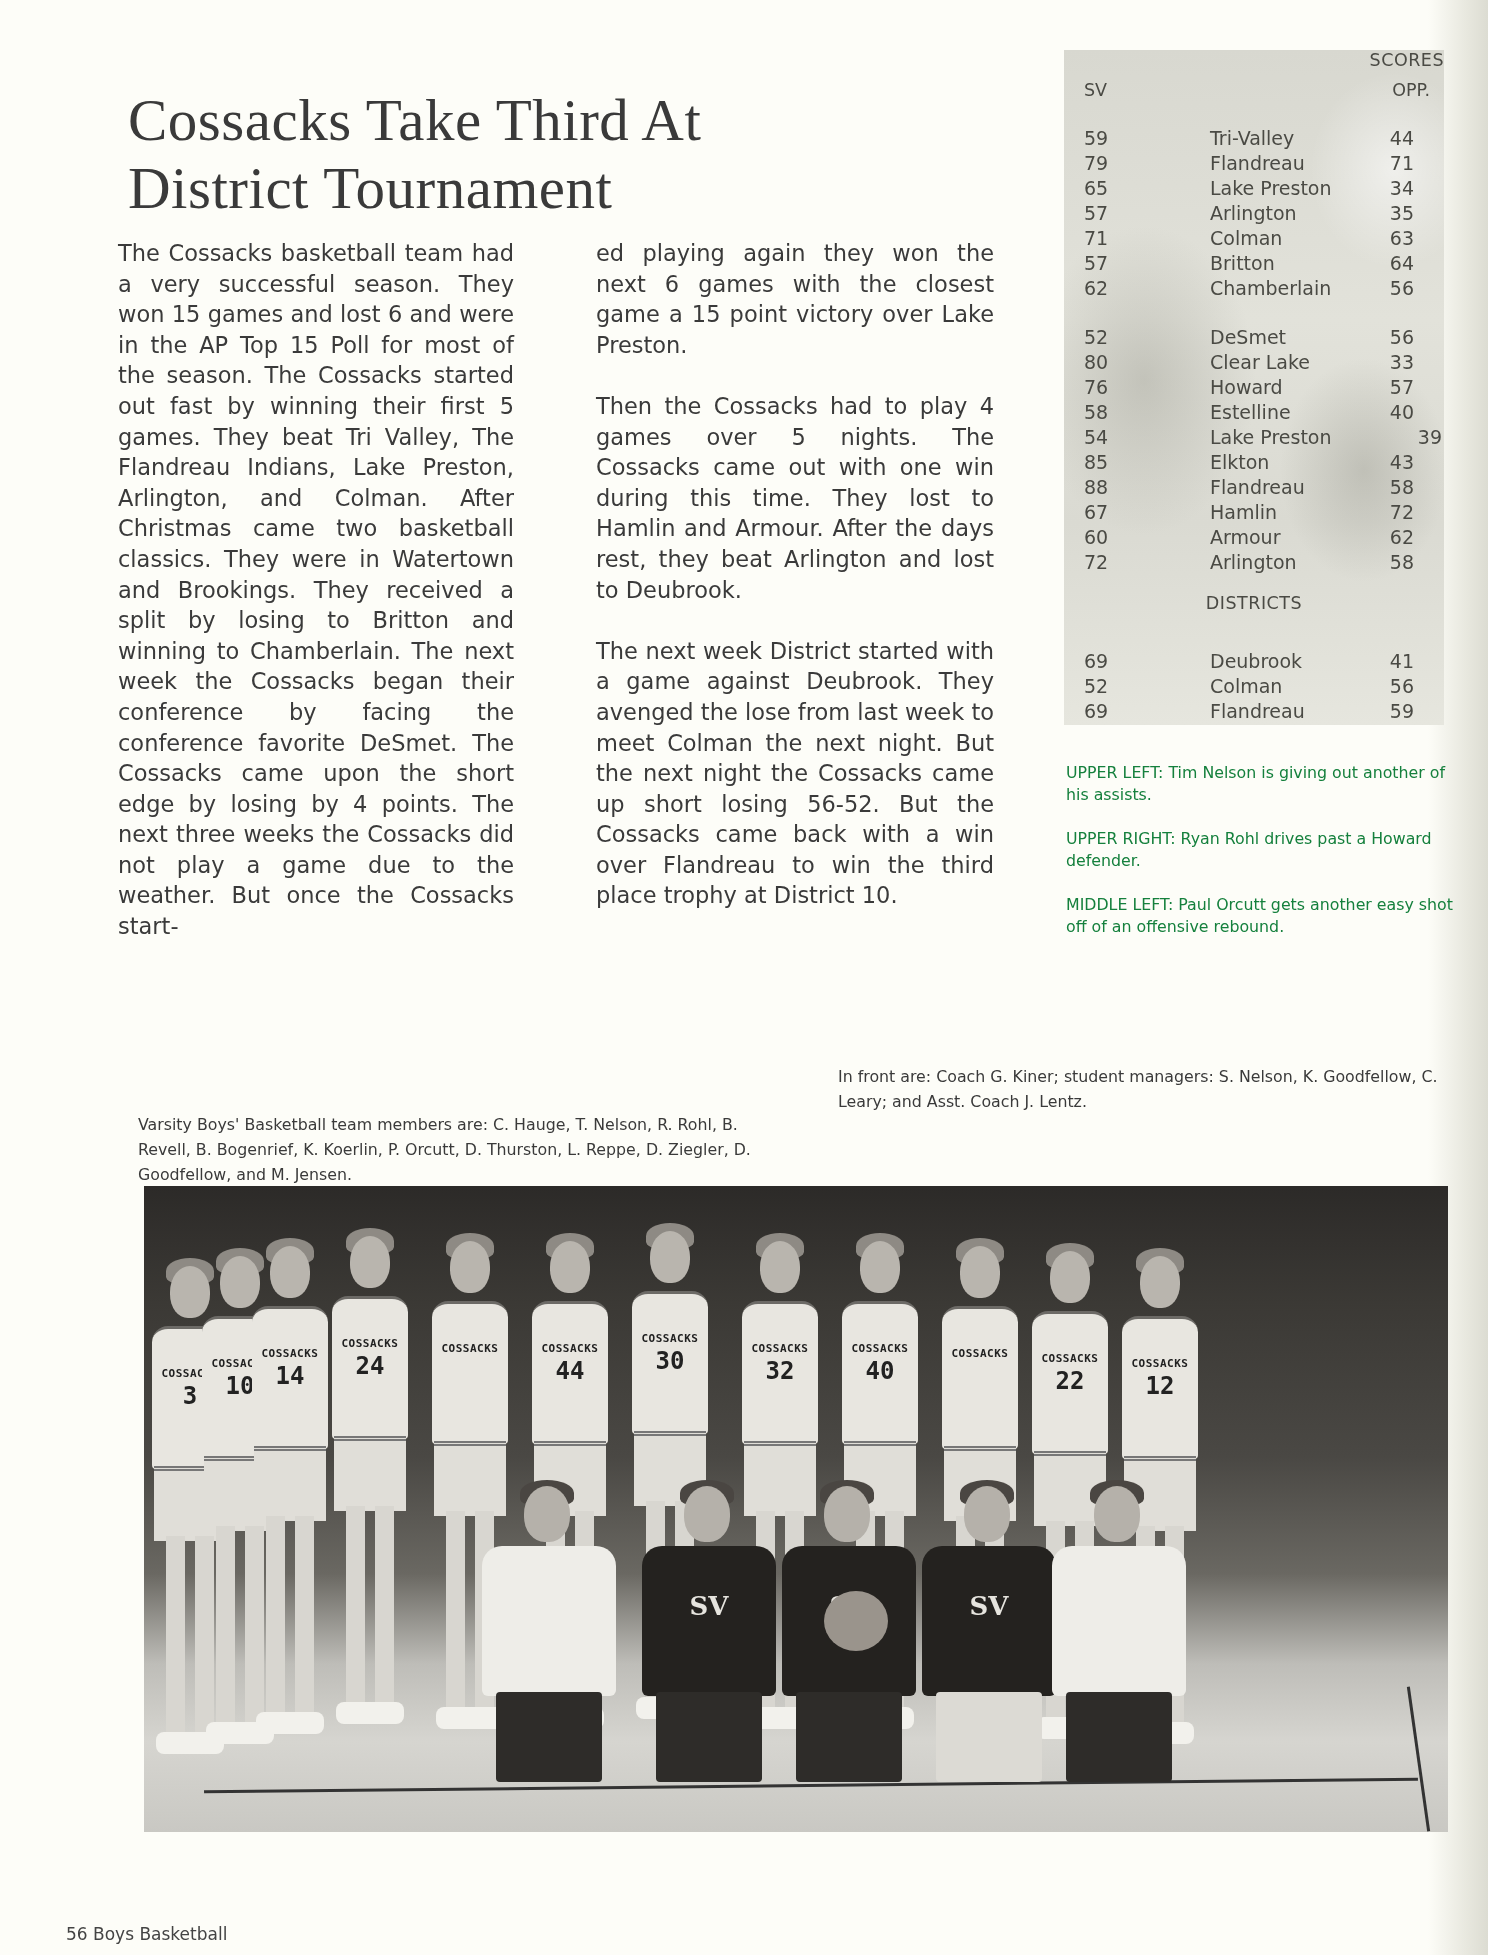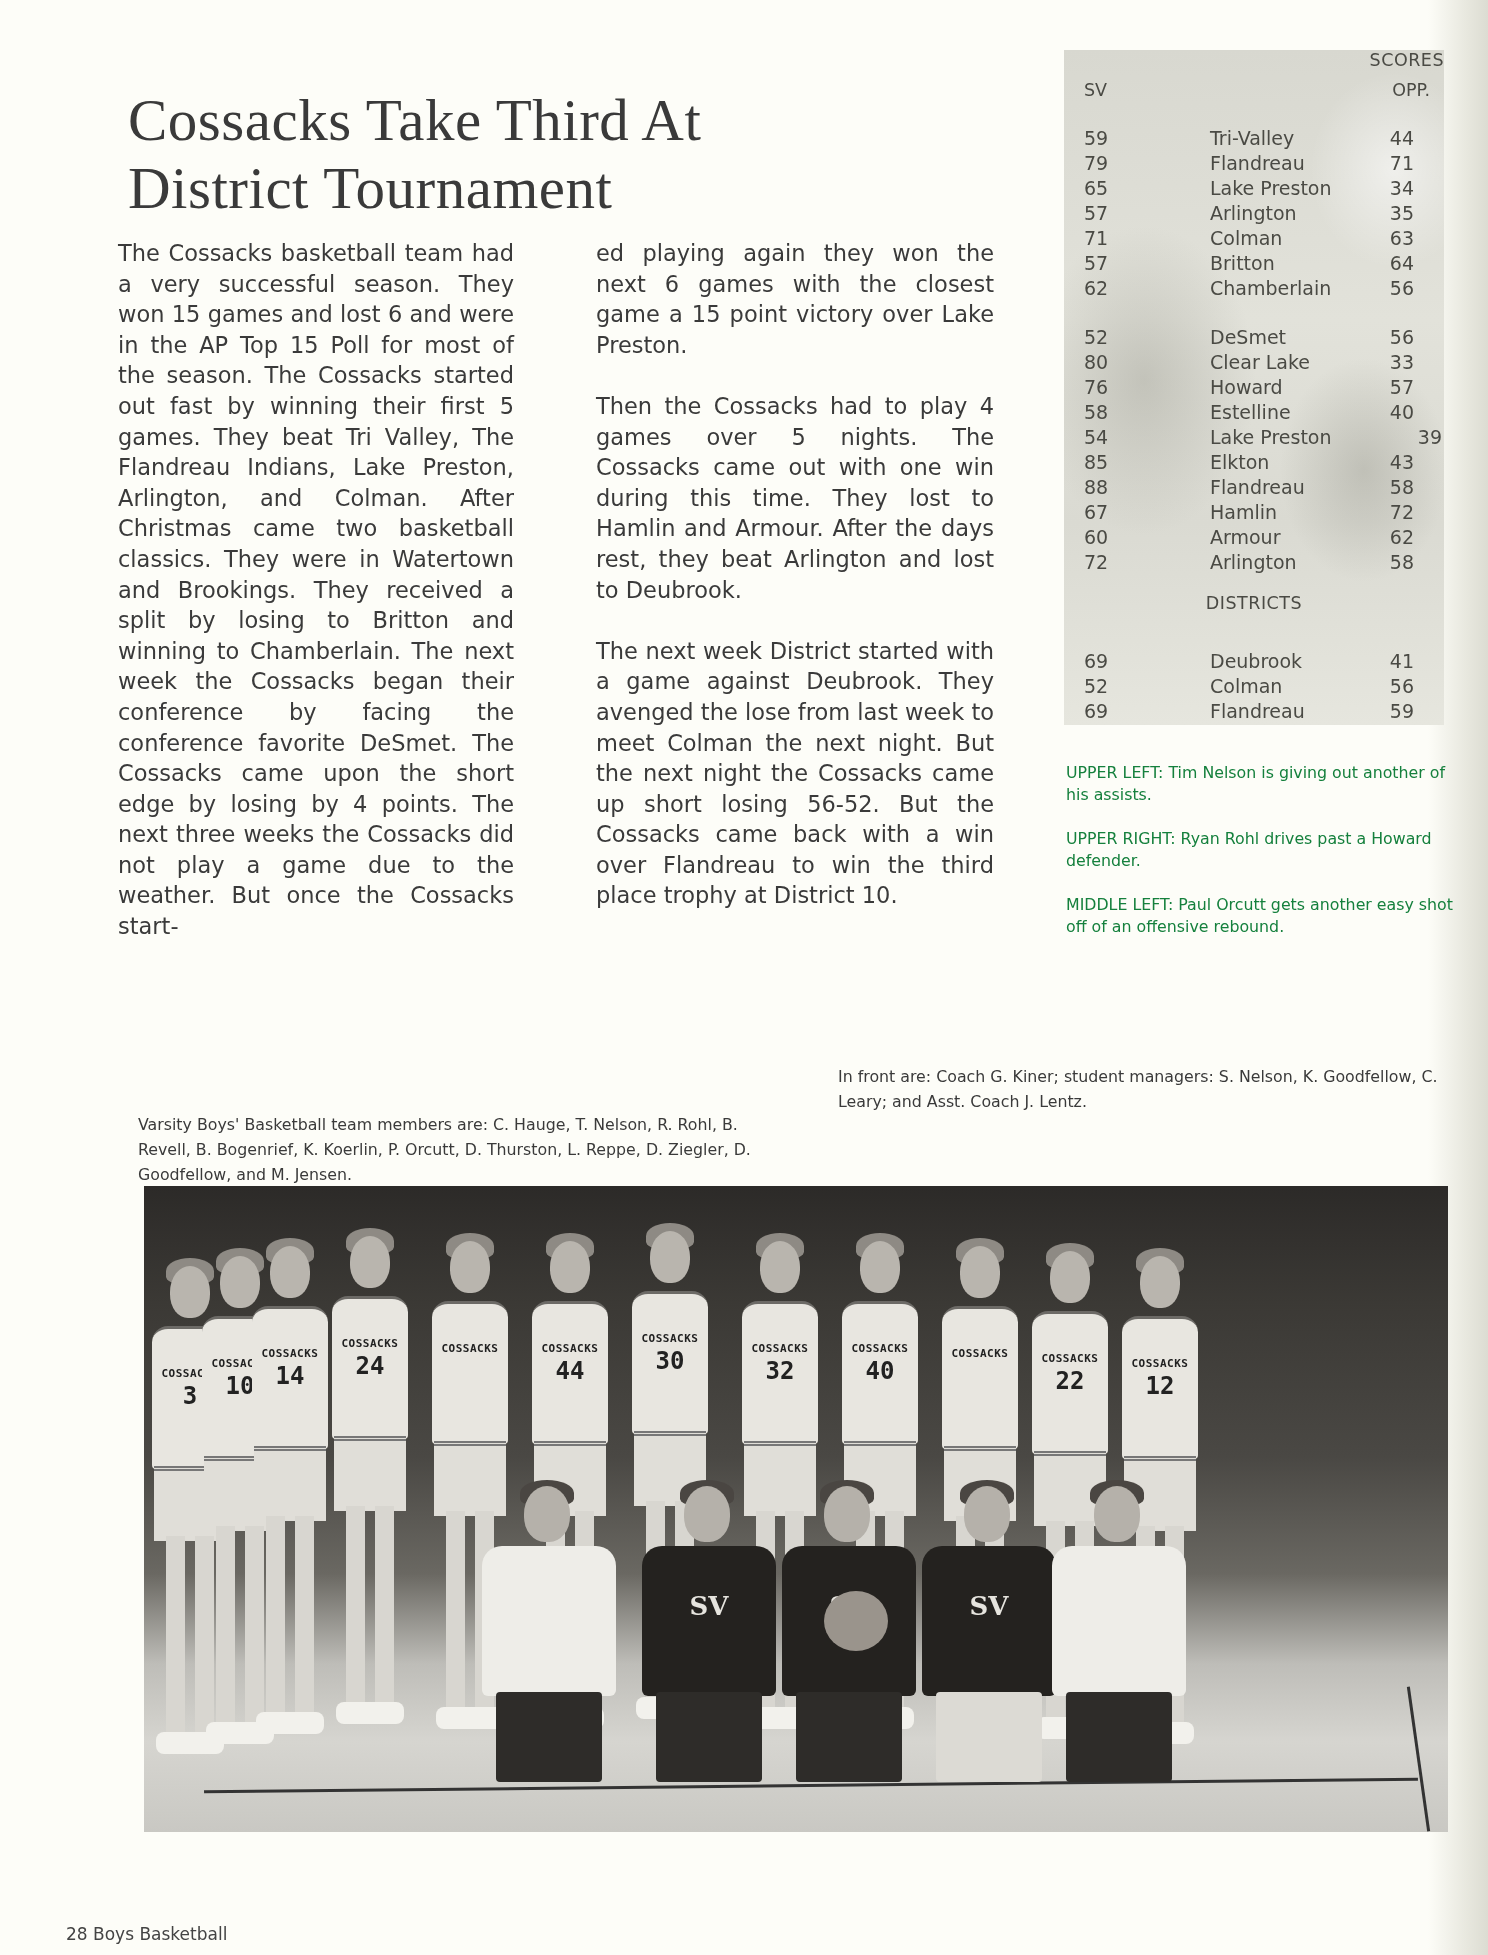--- a/index.html
+++ b/index.html
@@ -429,13 +429,13 @@
     </div>
     <div class="front light" style="left: 900px;">
       <div class="hair"></div>
       <div class="head"></div>
       <div class="shirt"></div>
       <div class="pants"></div>
     </div>
     <div class="basketball"></div>
   </div>
 
-<div class="folio">28 Boys Basketball</div>
+<div class="folio">56 Boys Basketball</div>
 
 </body></html>

